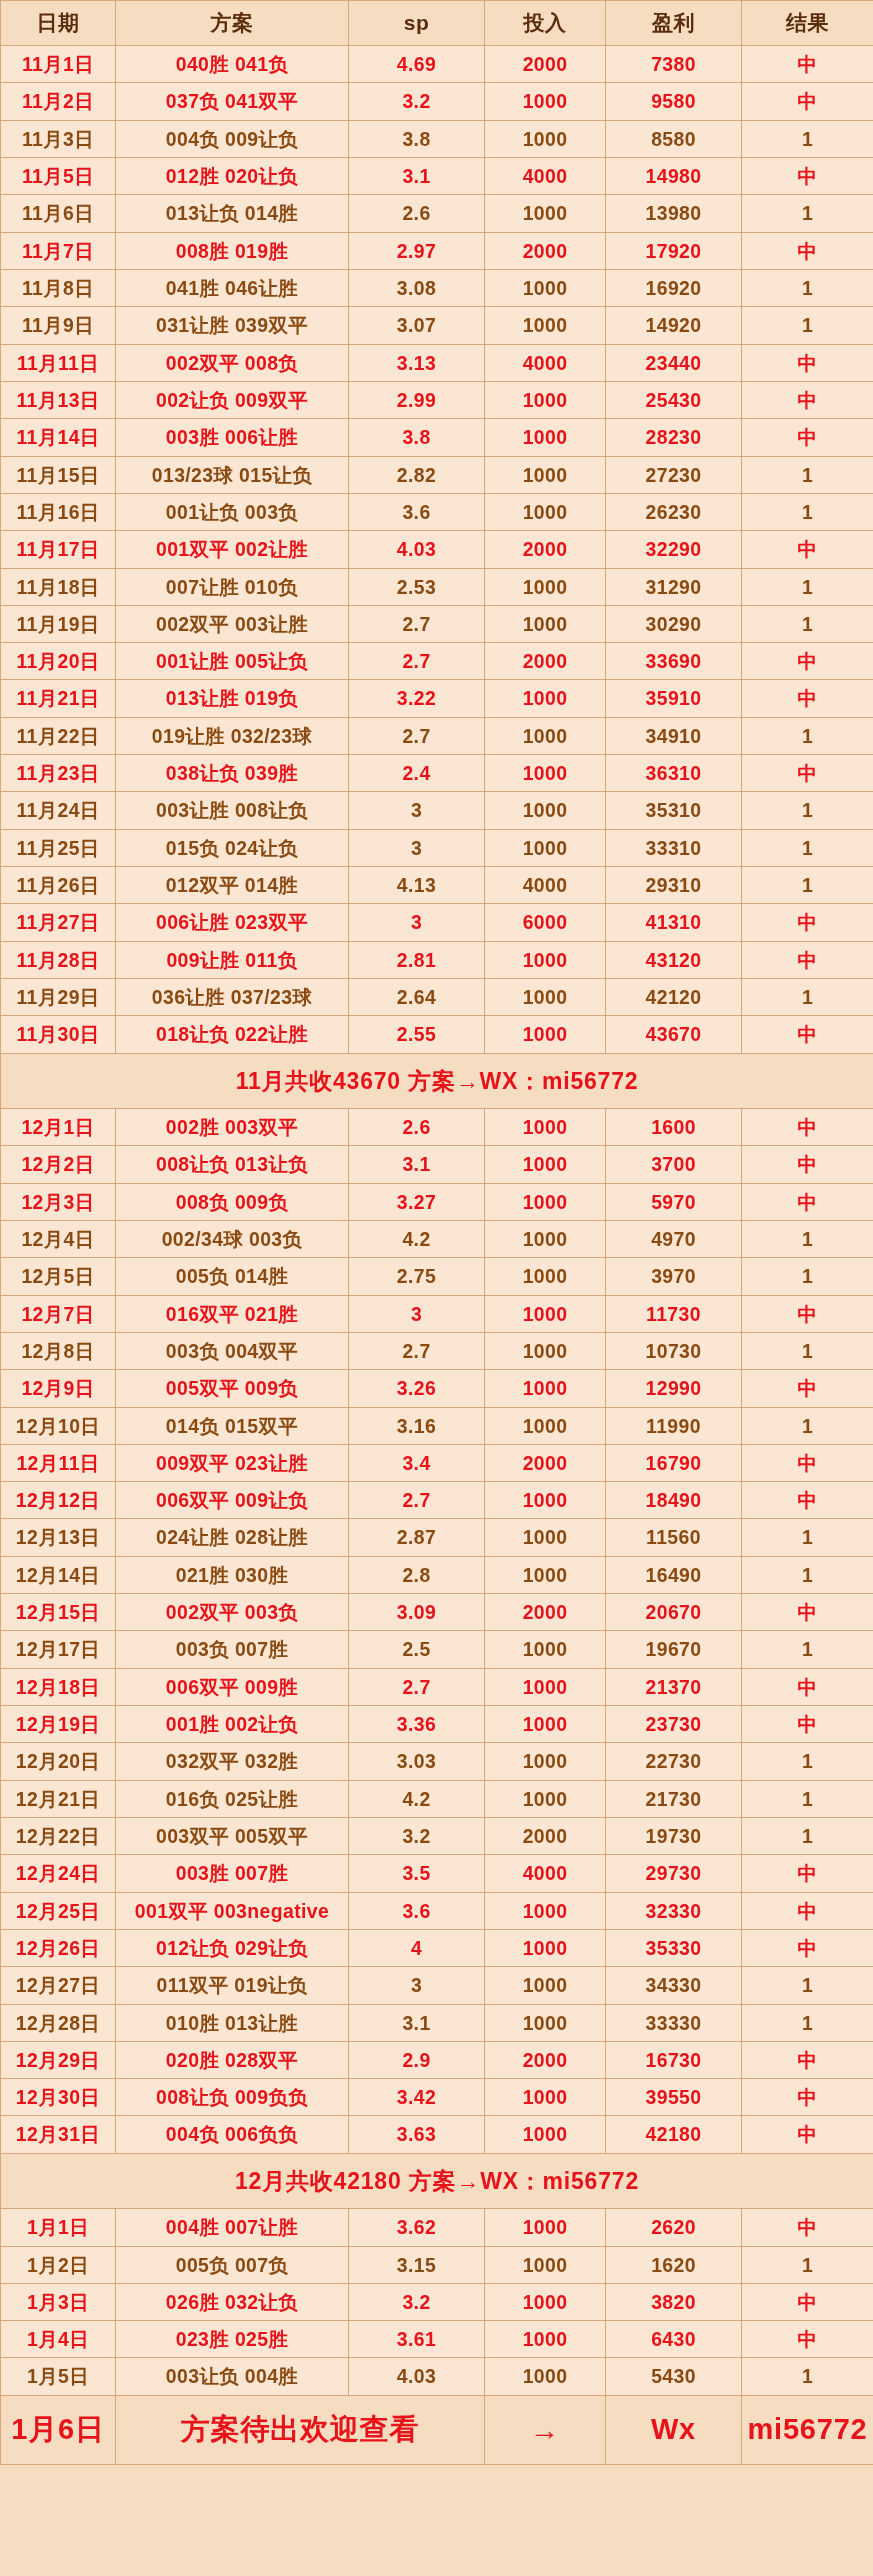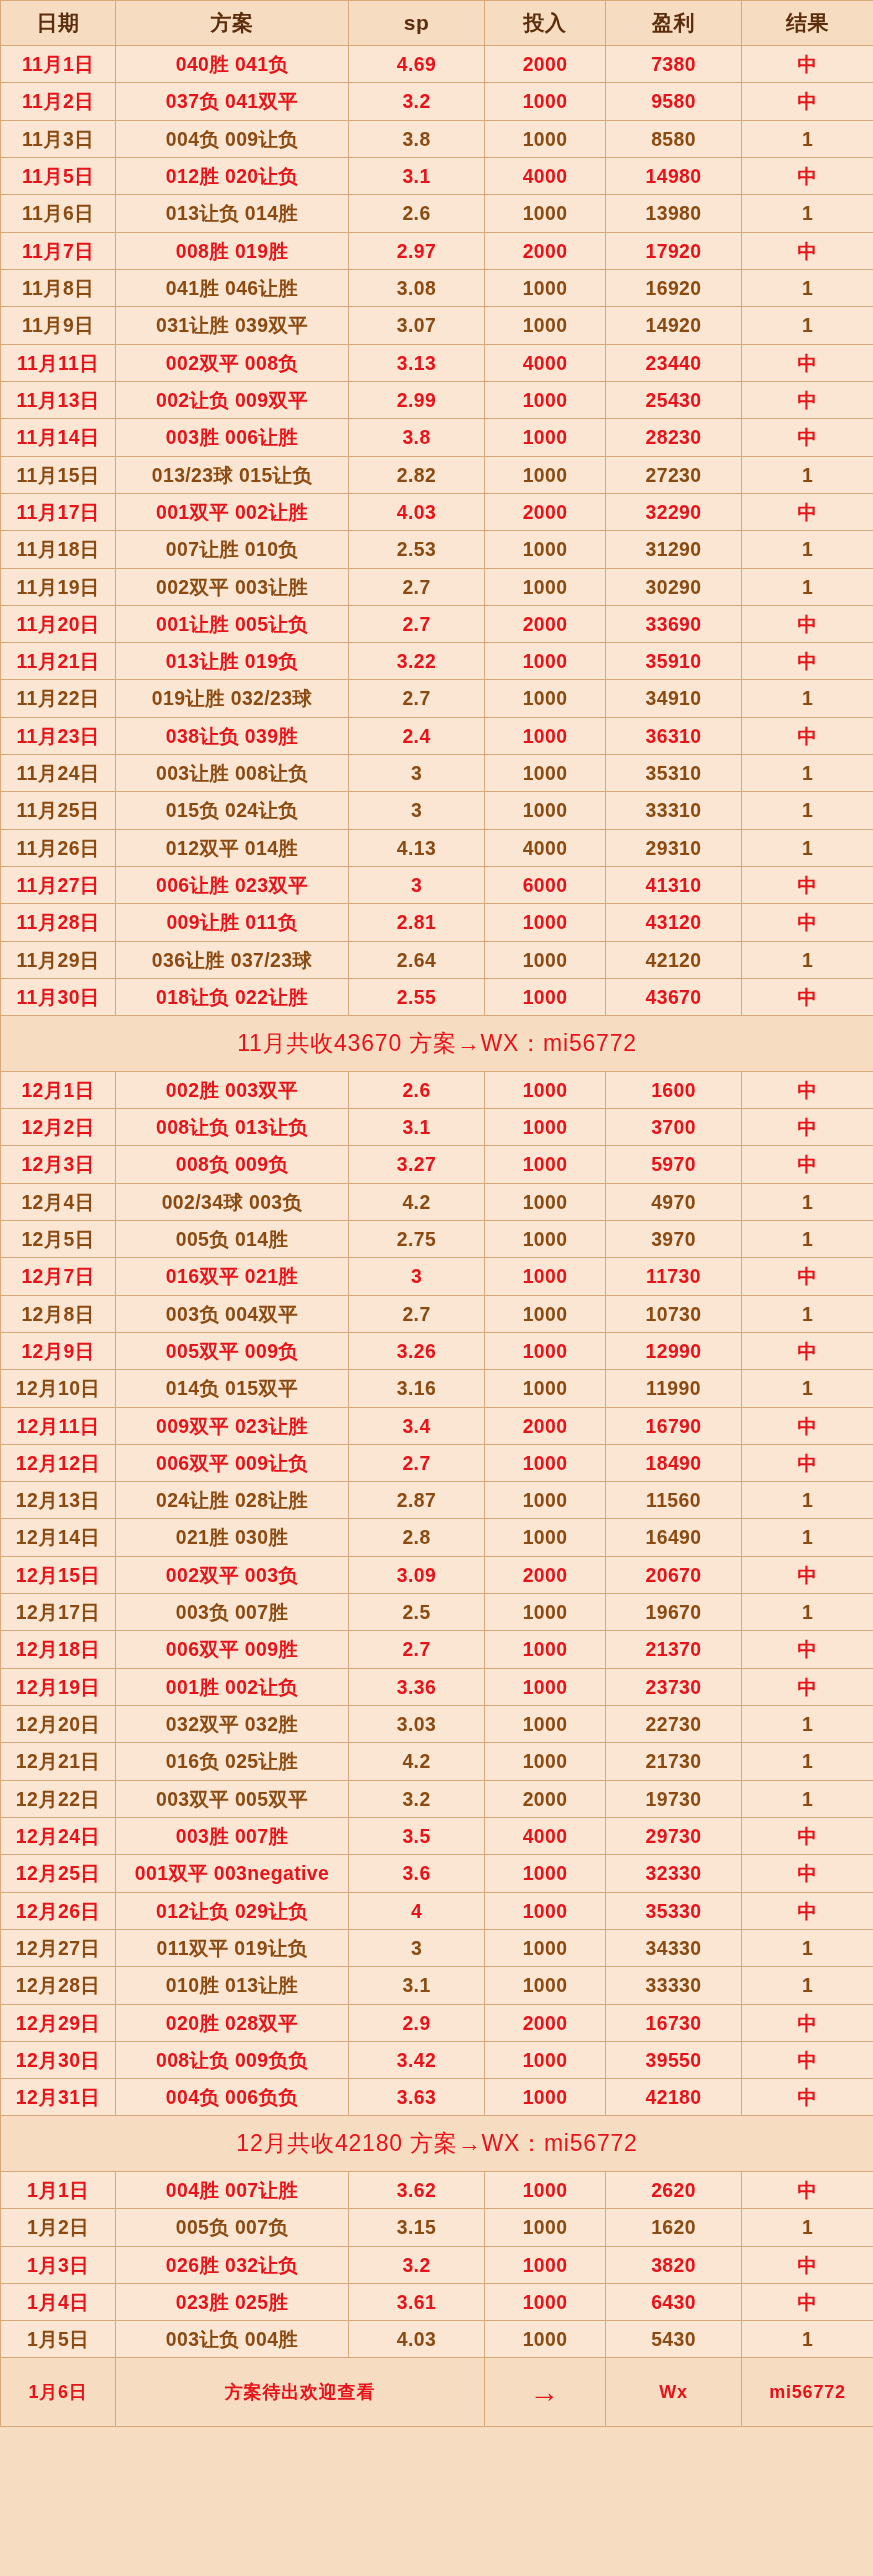--- a/index.html
+++ b/index.html
@@ -48,28 +48,28 @@
   tr.row-red td{color:#e8131a;}
   tr.row-brown td{color:#8a4a12;}
   td.sp,td.stake{font-weight:bold;}
   tr.row-red td.sp,tr.row-red td.stake,tr.row-red td.profit,tr.row-red td.res{color:#e8131a;}
   tr.row-brown td.sp,tr.row-brown td.stake,tr.row-brown td.profit,tr.row-brown td.res{color:#8a4a12;}
 
   td.summary{
     background:#f6dcc0;
     color:#e8131a;
     font-size:23px;
-    font-weight:normal;
+    font-weight:bold;
     padding:14px 1.6px;
     letter-spacing:0.8px;
   }
   tr.final td{
     background:#f6dcc0;
     color:#e8131a;
-    font-size:18px;
+    font-size:29px;
     font-weight:bold;
     padding:17px 1.6px;
     letter-spacing:0.8px;
   }
   tr.final td.arrow{font-size:29.5px;}
 </style>
 </head>
 <body>
 
 <div class="sheet">
@@ -182,20 +182,28 @@
           <td class="res">中</td>
         </tr>
         <tr class="row-brown">
           <td class="date">11月15日</td>
           <td class="plan">013/23球  015让负</td>
           <td class="sp">2.82</td>
           <td class="stake">1000</td>
           <td class="profit">27230</td>
           <td class="res">1</td>
         </tr>
+        <tr class="row-brown">
+          <td class="date">11月16日</td>
+          <td class="plan">001让负  003负</td>
+          <td class="sp">3.6</td>
+          <td class="stake">1000</td>
+          <td class="profit">26230</td>
+          <td class="res">1</td>
+        </tr>
         <tr class="row-red">
           <td class="date">11月17日</td>
           <td class="plan">001双平  002让胜</td>
           <td class="sp">4.03</td>
           <td class="stake">2000</td>
           <td class="profit">32290</td>
           <td class="res">中</td>
         </tr>
         <tr class="row-brown">
           <td class="date">11月18日</td>

